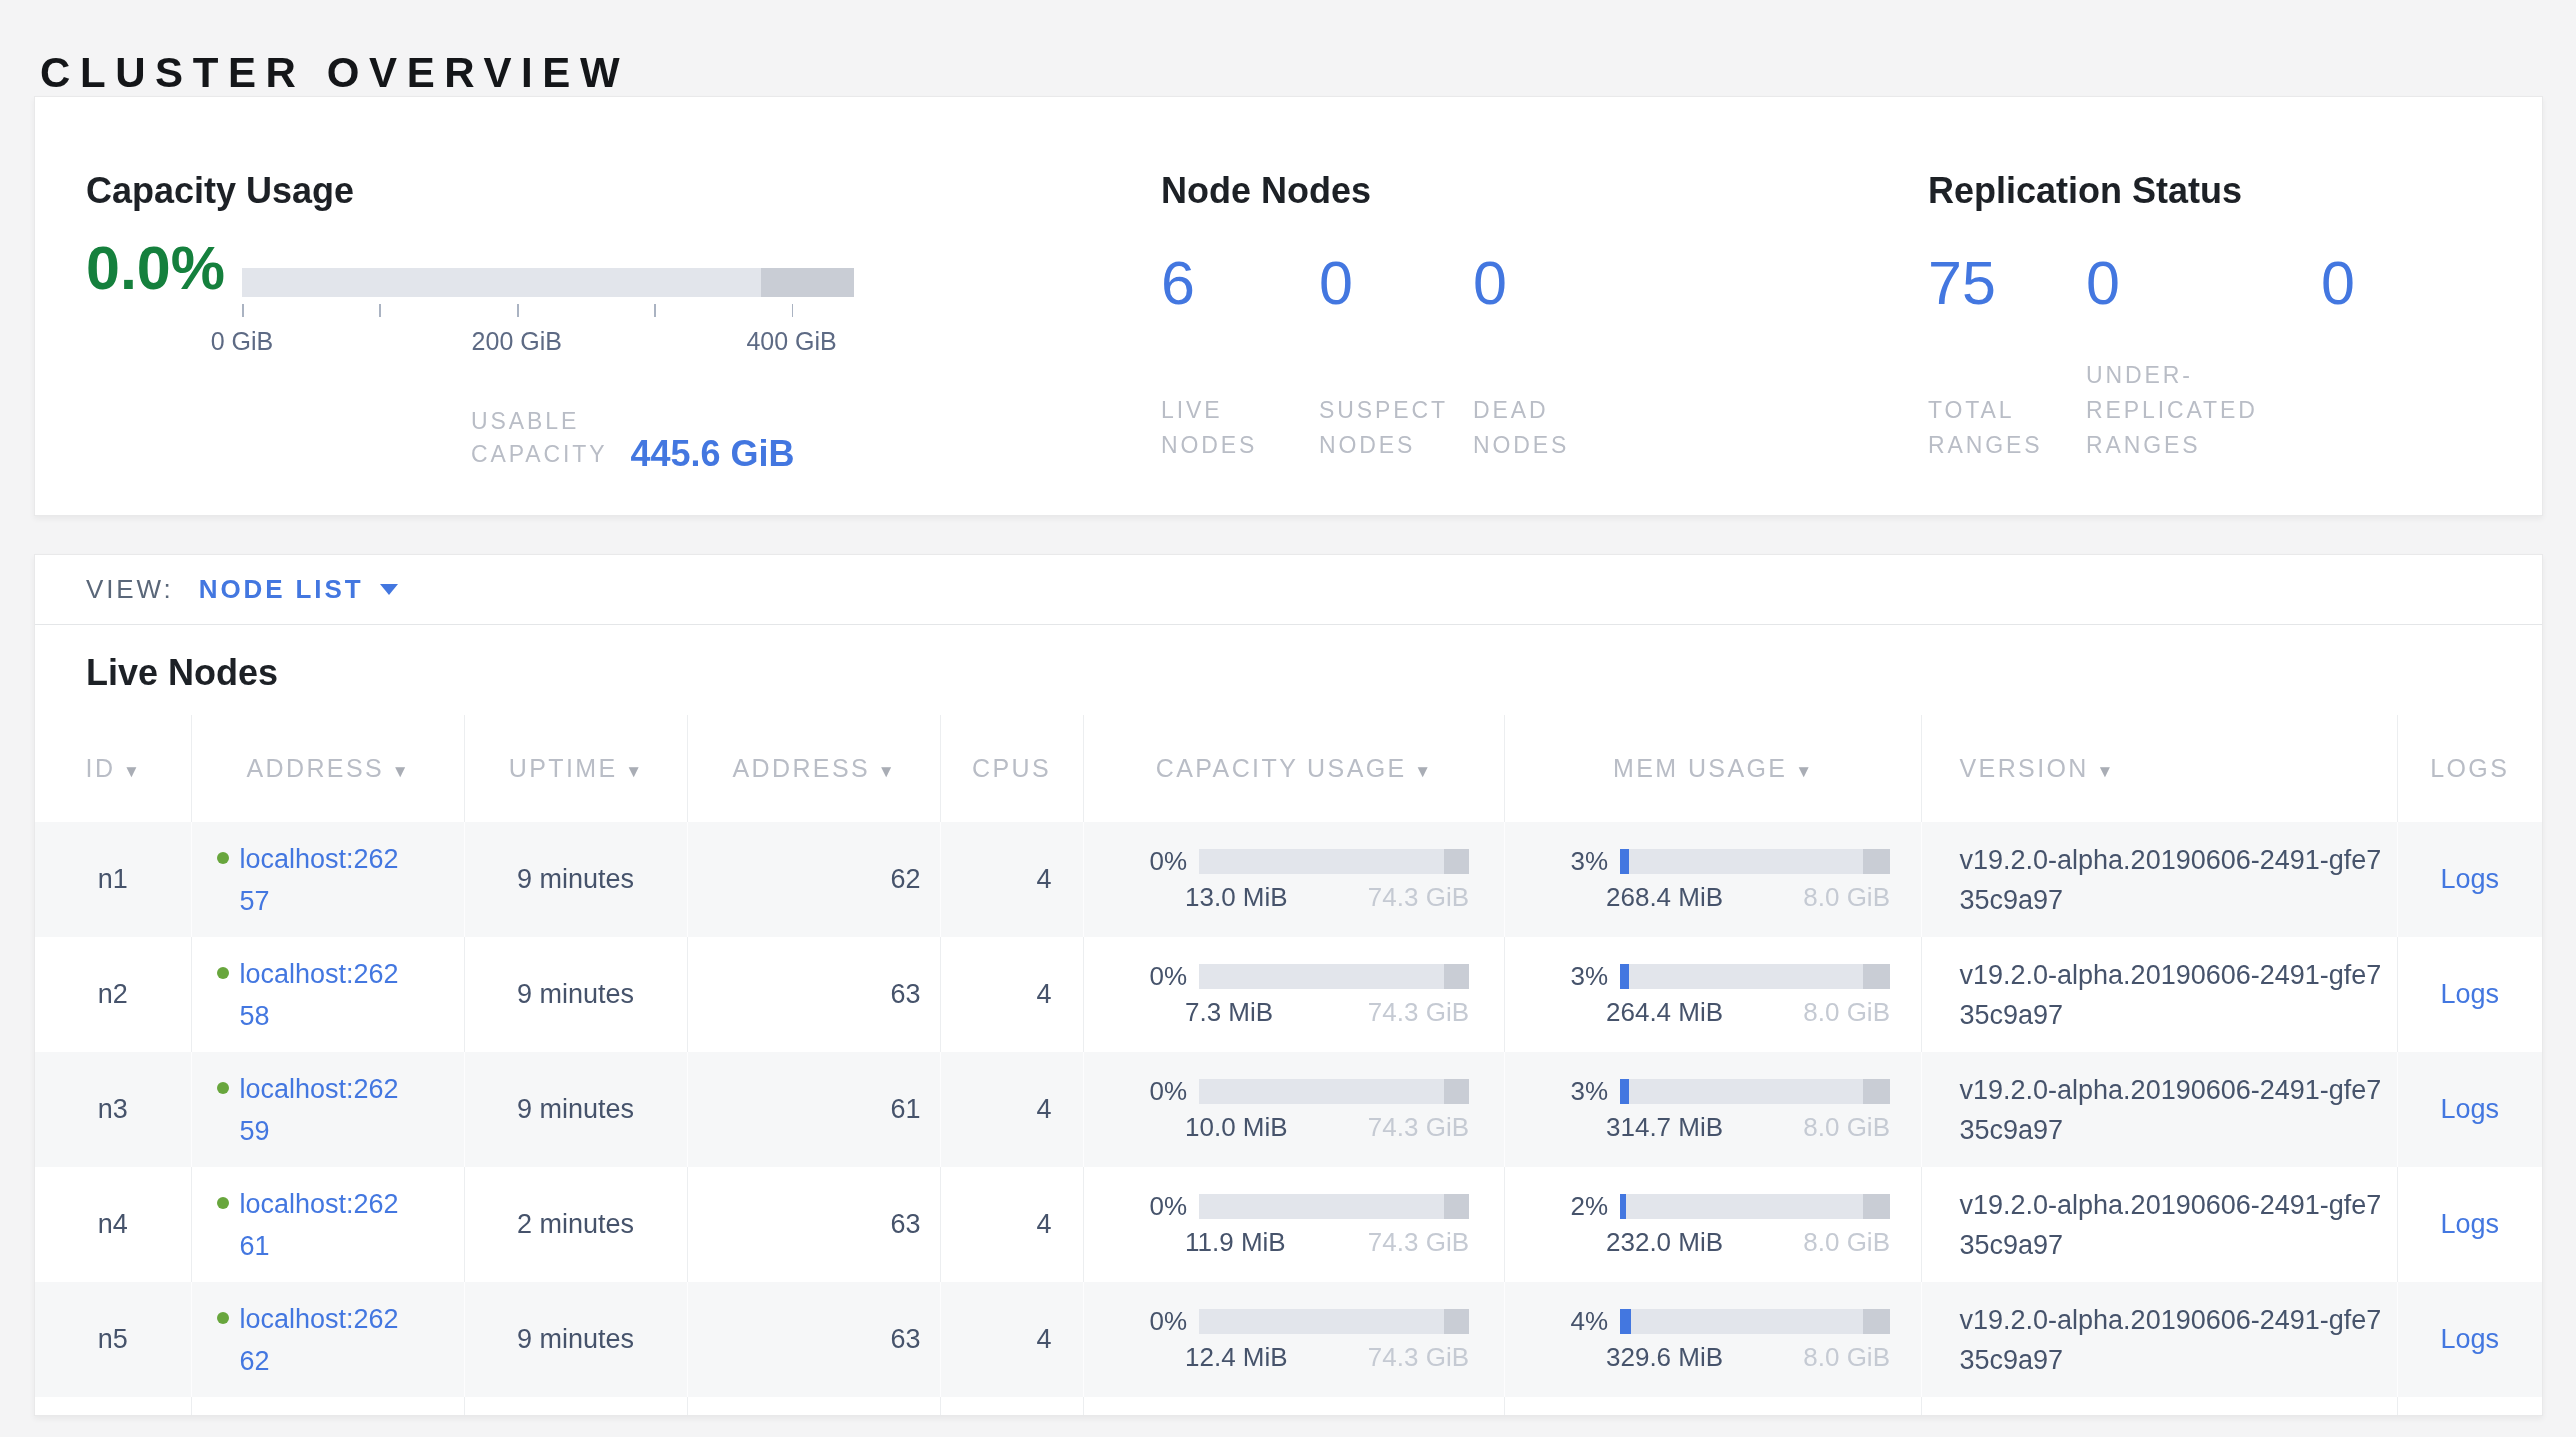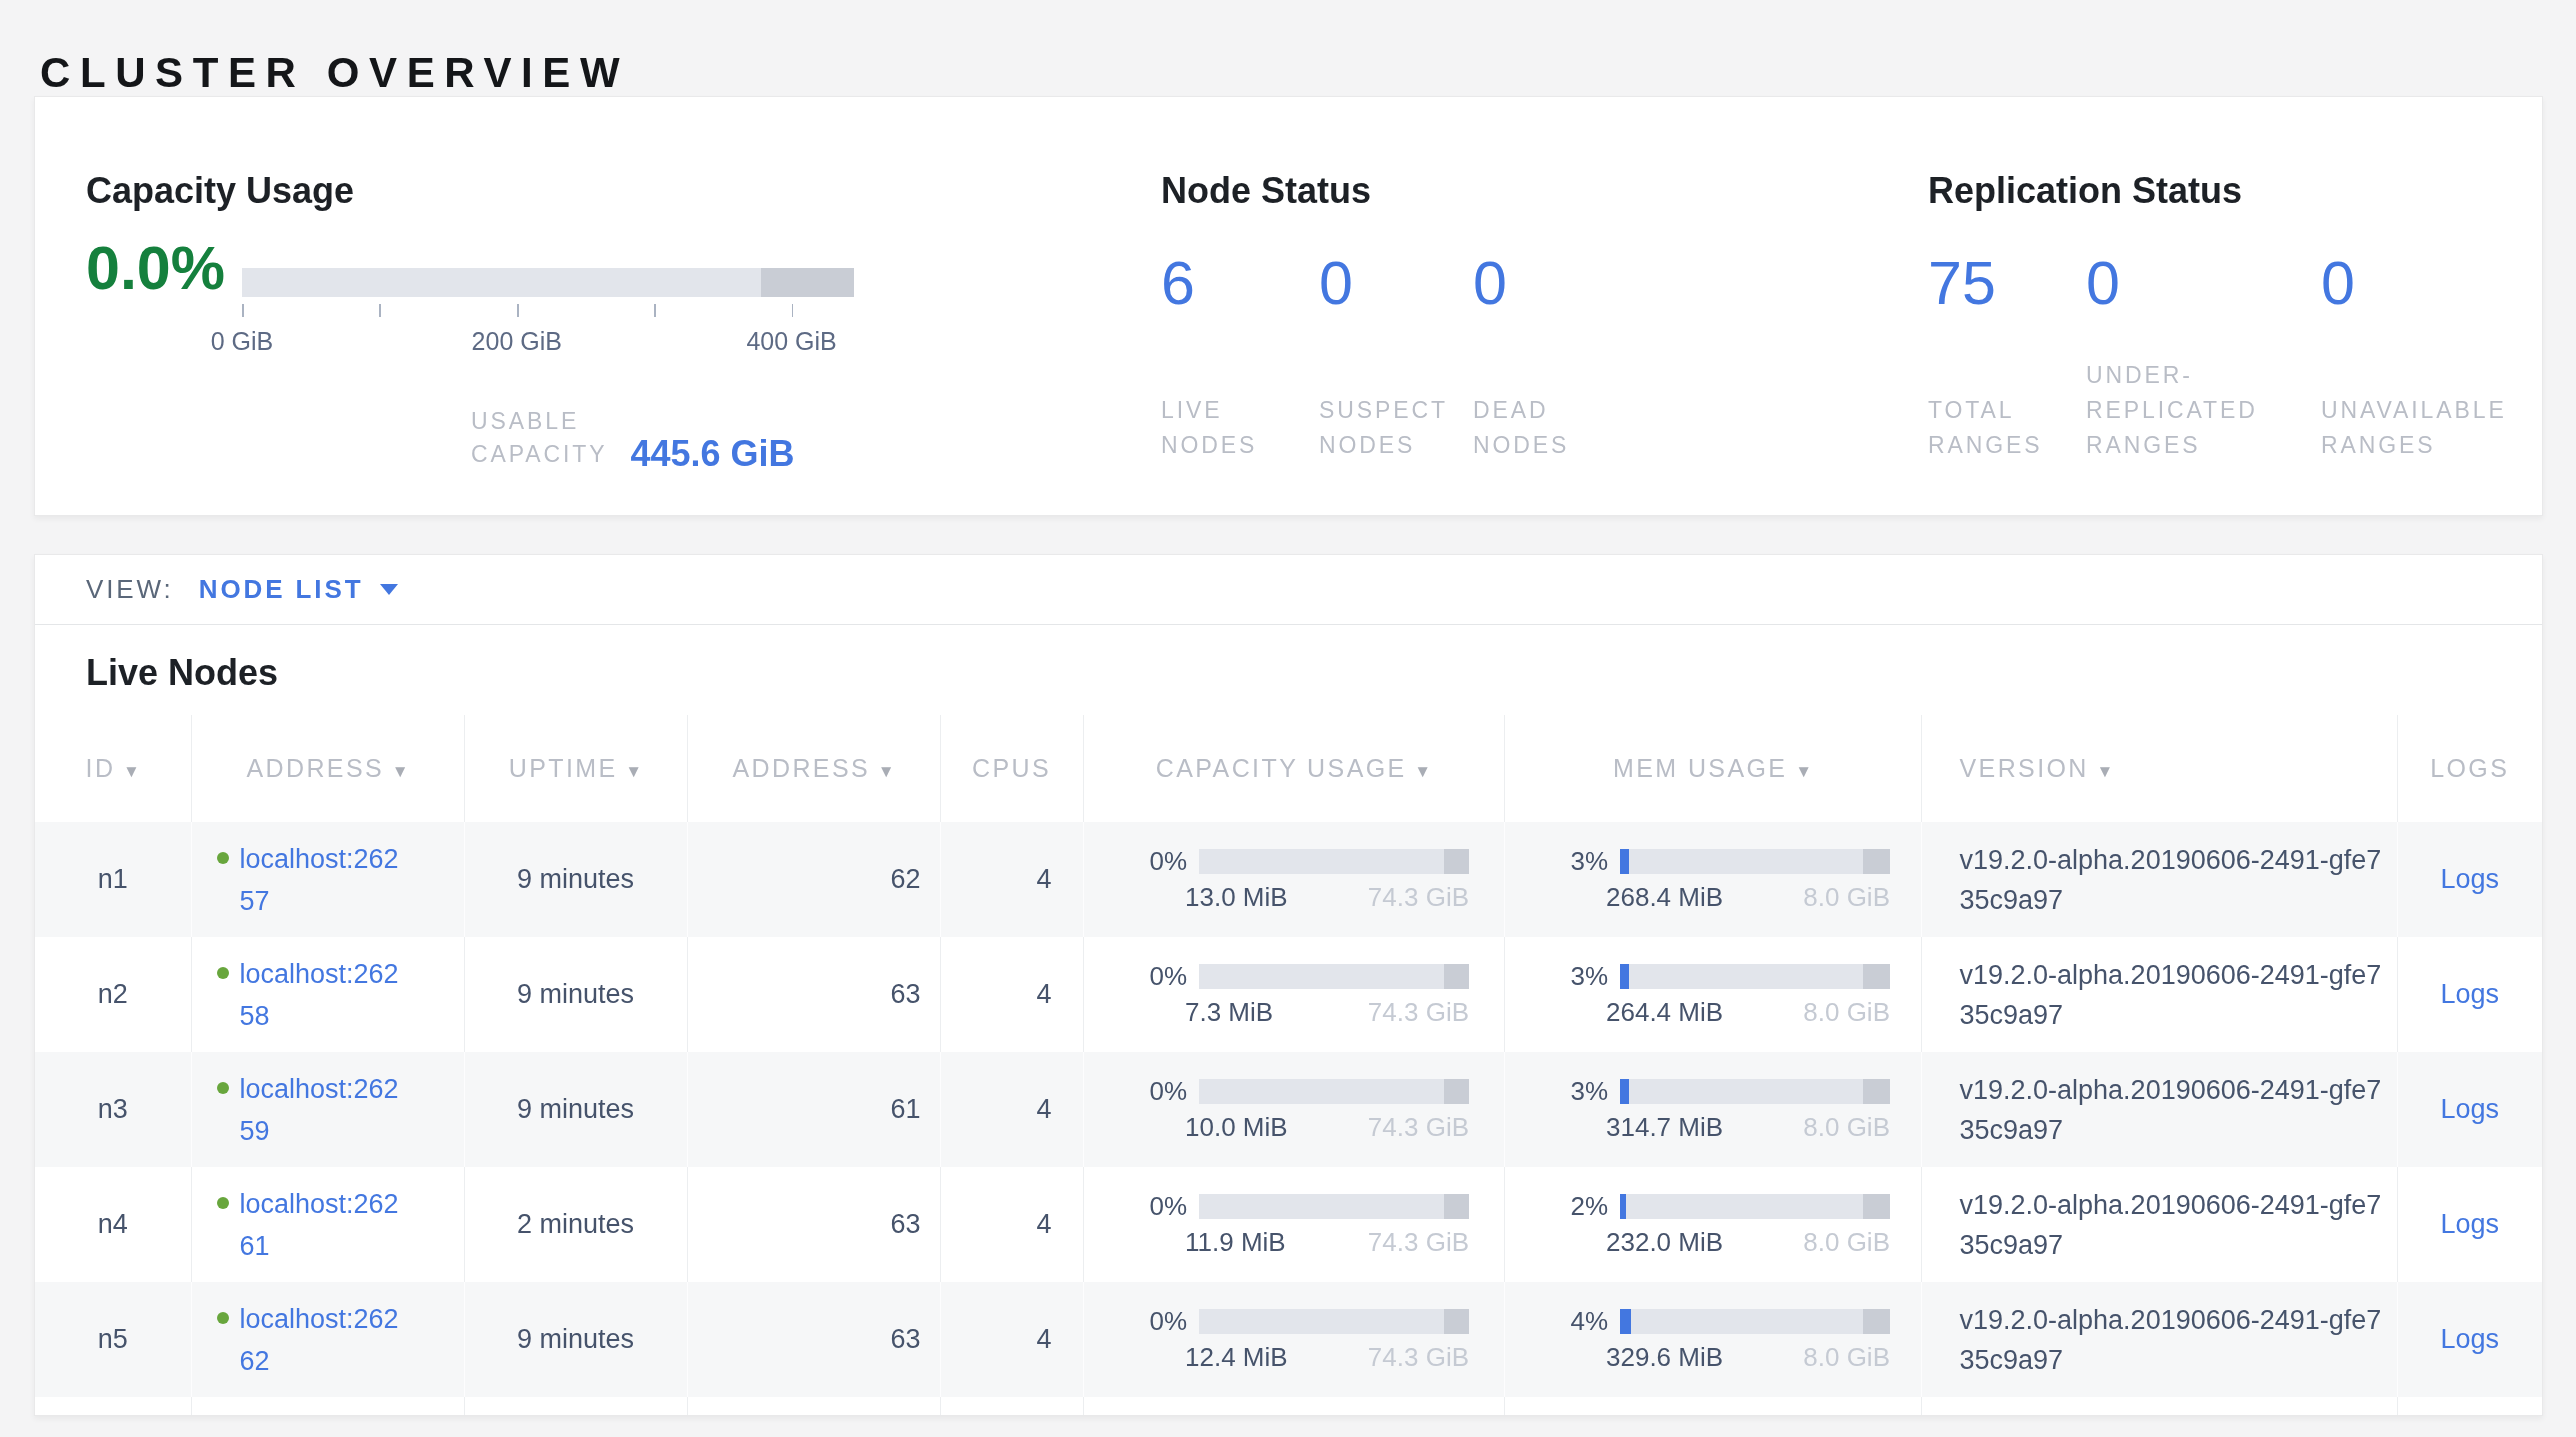--- a/index.html
+++ b/index.html
@@ -103,35 +103,34 @@
     <div class="tick" style="left:89.8%;"></div>
     <div class="tick-label" style="left:0;">0 GiB</div>
     <div class="tick-label" style="left:44.9%;">200 GiB</div>
     <div class="tick-label" style="left:89.8%;">400 GiB</div>
   </div>
   <div class="capstat" style="left:436px;">
     <div class="capstat-label">USABLE CAPACITY</div>
     <div class="capstat-value">445.6 GiB</div>
   </div>
 
-  <h2 class="sec-title" style="left:1126px;top:43px;">Node Status</h2>
+  <h2 class="sec-title" style="left:1126px;top:43px;">Node Nodes</h2>
   <div class="stat-value" style="left:1126px;">6</div>
   <div class="stat-value" style="left:1284px;">0</div>
   <div class="stat-value" style="left:1438px;">0</div>
   <div class="stat-label" style="left:1126px;width:134px;">LIVE NODES</div>
   <div class="stat-label" style="left:1284px;width:153px;">SUSPECT NODES</div>
   <div class="stat-label" style="left:1438px;width:125px;">DEAD NODES</div>
 
   <h2 class="sec-title" style="left:1893px;top:43px;">Replication Status</h2>
   <div class="stat-value" style="left:1893px;">75</div>
   <div class="stat-value" style="left:2051px;">0</div>
   <div class="stat-value" style="left:2286px;">0</div>
   <div class="stat-label" style="left:1893px;width:134px;">TOTAL RANGES</div>
   <div class="stat-label" style="left:2051px;width:201px;">UNDER-REPLICATED RANGES</div>
-  <div class="stat-label" style="left:2286px;width:220px;">UNAVAILABLE RANGES</div>
 </div>
 
 <div class="card" id="table-card">
   <div class="view-bar">
     <span class="view-label">VIEW:</span>
     <span class="view-selected">
       <span>NODE LIST</span>
       <span class="caret-down"></span>
     </span>
   </div>

